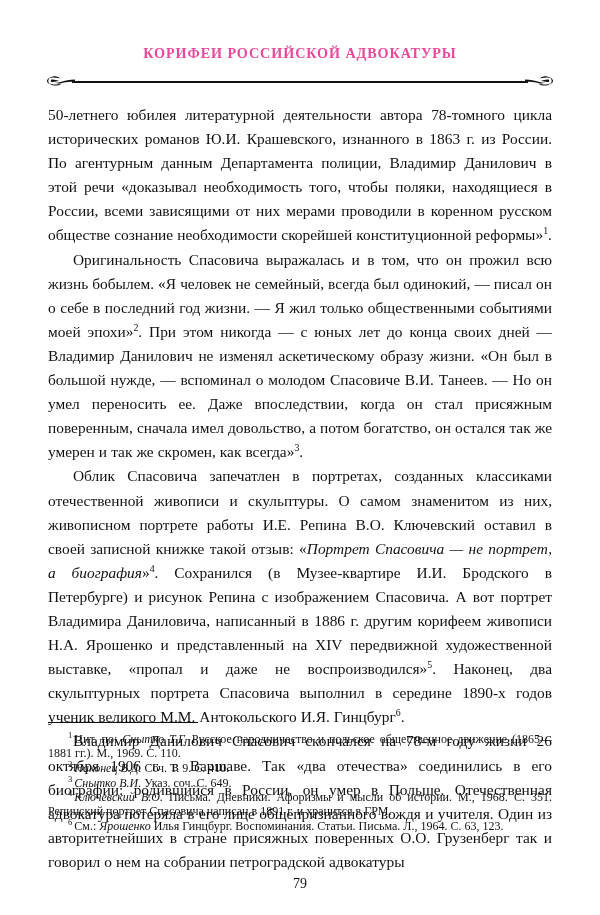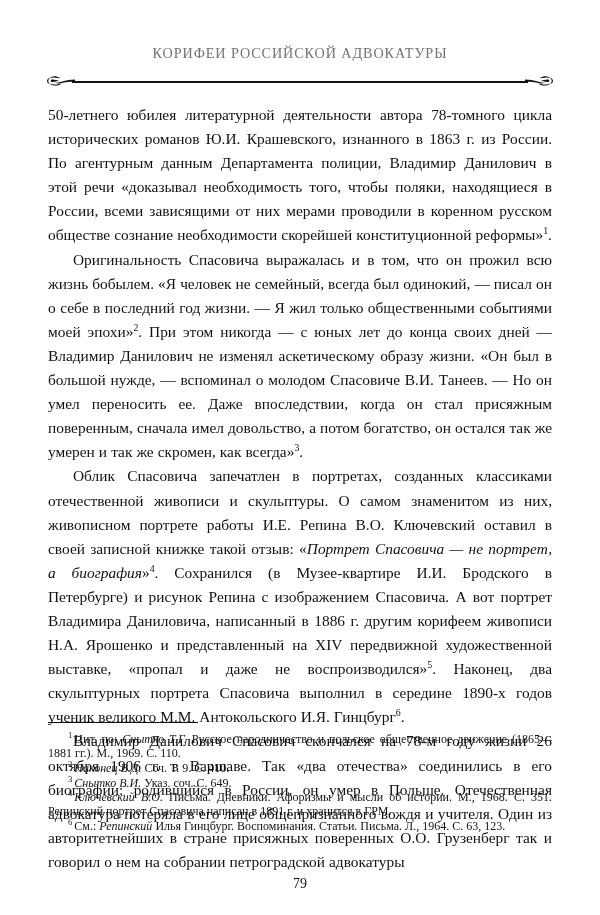--- a/index.html
+++ b/index.html
@@ -21,24 +21,24 @@
   
   .running-head {
     position: absolute;
     top: 46px;
     left: 48px;
     right: 48px;
     text-align: center;
   }
   .running-head-title {
     font-size: 14.2px;
-    font-weight: normal;
+    font-weight: bold;
     letter-spacing: 0.9px;
     text-transform: uppercase;
-    color: #737373;
+    color: #ec4899;
     line-height: 1;
     white-space: nowrap;
   }
 
   
   .head-rule {
     position: absolute;
     top: 72px;
     left: 46px;
     right: 46px;
@@ -168,19 +168,19 @@
       <p class="para"><span>Владимир Данилович Спасович скончался на 78-м году жизни 26 октября 1906 г. в Варшаве. Так «два отечества» соединились в его биографии: родившийся в России, он умер в Польше. Отечественная адвокатура потеряла в его лице общепризнанного вождя и учителя. Один из авторитетнейших в стране присяжных поверенных О.О. Грузенберг так и говорил о нем на собрании петроградской адвокатуры</span></p>
     </div>
 
   <div class="footnotes">
     <div class="fn-rule"></div>
     <div id="fn-list">
         <p class="fnote"><sup class="mark">1</sup><span>Цит. по: </span><span class="it">Снытко Т.Г.</span><span> Русское народничество и польское общественное движение (1865—1881 гг.). М., 1969. С. 110.</span></p>
         <p class="fnote"><sup class="mark">2</sup><span class="it">Наконец В.Д.</span><span> Соч. Т. 9. С. 410.</span></p>
         <p class="fnote"><sup class="mark">3</sup><span class="it">Снытко В.И.</span><span> Указ. соч. С. 649.</span></p>
         <p class="fnote"><sup class="mark">4</sup><span class="it">Ключевский В.О.</span><span> Письма. Дневники. Афоризмы и мысли об истории. М., 1968. С. 351. Репинский портрет Спасовича написан в 1891 г. и хранится в ГРМ.</span></p>
-        <p class="fnote"><sup class="mark">6</sup><span>См.: </span><span class="it">Репинский</span><span> Илья Гинцбург. Воспоминания. Статьи. Письма. Л., 1964. С. 63, 123.</span></p>
+        <p class="fnote"><sup class="mark">6</sup><span>См.: </span><span class="it">Ярошенко</span><span> Илья Гинцбург. Воспоминания. Статьи. Письма. Л., 1964. С. 63, 123.</span></p>
       </div>
   </div>
 
   <div class="folio">79</div>
 
 </div>
 
 </body></html>

